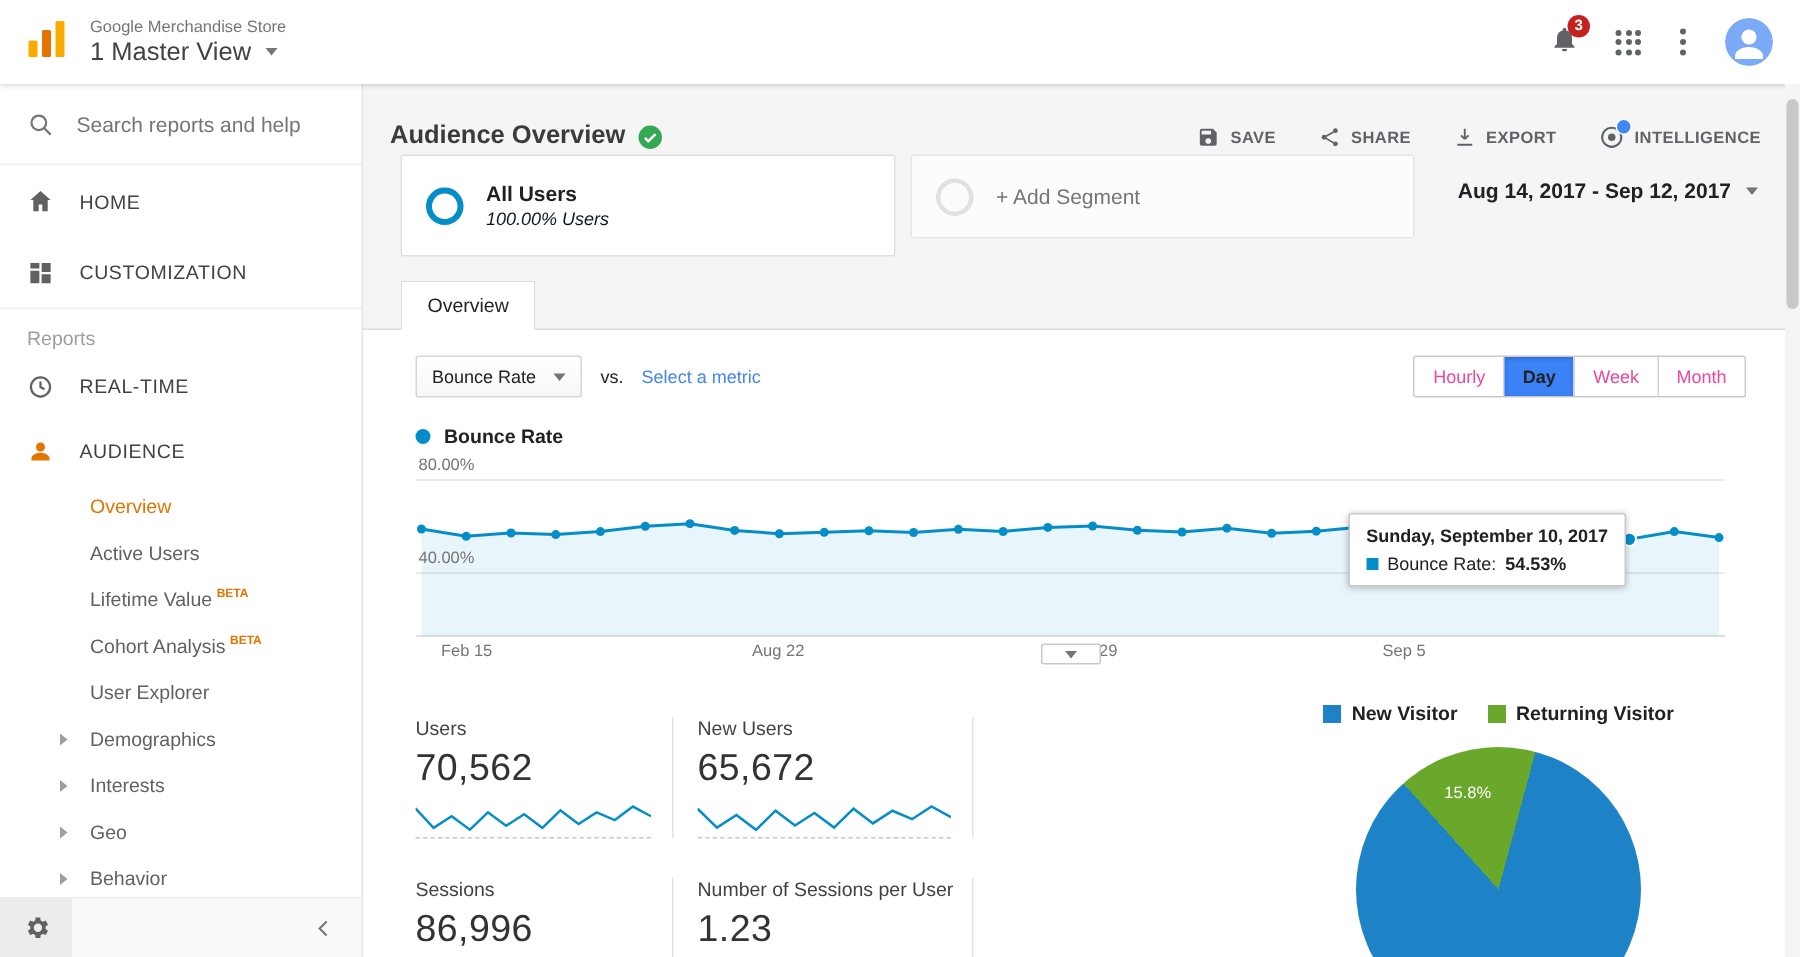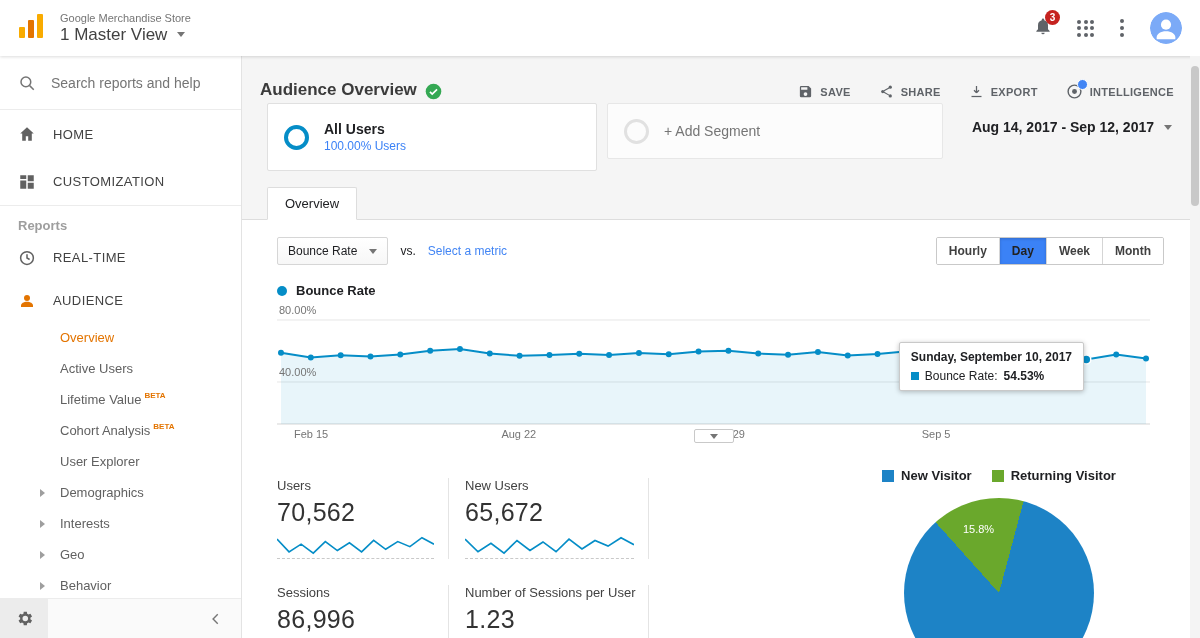--- a/index.html
+++ b/index.html
@@ -28,21 +28,21 @@
   
   .body{flex:1;display:flex;min-height:0;}
 
   
   .sidebar{width:242px;min-width:242px;background:#fff;border-right:1px solid #e3e3e3;position:relative;overflow:hidden;}
   .search-row{height:54px;display:flex;align-items:center;gap:15px;padding:0 18px;border-bottom:1px solid #ececec;
     color:#757575;font-size:14px;cursor:pointer;}
   .nav-item{height:48px;display:flex;align-items:center;gap:17px;padding:0 18px;font-size:13px;color:#424242;
     letter-spacing:.4px;cursor:pointer;}
   .nav-item.bordered{border-bottom:1px solid #ececec;}
-  .section-label{padding:12px 18px 6px;font-size:13px;color:#9e9e9e;height:30px;font-weight:bold;}
+  .section-label{padding:12px 18px 6px;font-size:13px;color:#9e9e9e;height:30px;}
   .nav-item.report{height:43px;}
   .subitem{height:31px;display:flex;align-items:center;padding-left:60px;font-size:13px;color:#616161;
     position:relative;cursor:pointer;}
   .subitem.active{color:#e37400;}
   .expand-caret{position:absolute;left:40px;top:50%;transform:translateY(-50%);width:0;height:0;
     border-top:4px solid transparent;border-bottom:4px solid transparent;border-left:5px solid #9e9e9e;}
   .beta{font-size:8px;color:#e37400;margin-left:3px;transform:translateY(-4px);font-weight:bold;}
   .sidebar-footer{position:absolute;bottom:0;left:0;right:0;height:40px;display:flex;align-items:center;
     background:#fafafa;border-top:1px solid #ececec;}
   .gear-box{width:48px;height:40px;background:#ececec;display:flex;align-items:center;justify-content:center;cursor:pointer;}
@@ -58,39 +58,39 @@
   .intel-wrap{position:relative;display:flex;}
   .intel-badge{position:absolute;top:-4px;right:-5px;width:11px;height:11px;border-radius:50%;
     background:#4285f4;border:1.5px solid #fff;}
 
   .segment-bar{display:flex;align-items:flex-start;gap:10px;padding:3px 28px 16px 25px;}
   .seg-card{width:330px;height:68px;background:#fff;border:1px solid #e0e0e0;border-radius:2px;
     display:flex;align-items:center;gap:15px;padding:0 16px;cursor:pointer;}
   .ring{width:25px;height:25px;border-radius:50%;border:4px solid #058dc7;}
   .seg-text{display:flex;flex-direction:column;gap:2px;}
   .seg-title{font-size:14px;font-weight:bold;color:#202124;}
-  .seg-sub{font-size:12px;color:#3b82f6;}
+  .seg-sub{font-size:12px;color:#0f172a;font-style:italic;}
   .add-card{width:336px;height:56px;background:#fcfcfc;border:1px solid #e7e7e7;border-radius:2px;
     display:flex;align-items:center;gap:15px;padding:0 16px;color:#757575;font-size:14px;cursor:pointer;}
   .add-ring{width:25px;height:25px;border-radius:50%;border:3px solid #e1e1e1;}
   .date-range{margin-left:auto;margin-top:16px;display:flex;align-items:center;gap:10px;
     font-size:14px;font-weight:bold;color:#202124;cursor:pointer;}
 
   .tab-bar{display:flex;padding-left:25px;border-bottom:1px solid #ddd;}
   .tab{background:#fff;border:1px solid #ddd;border-bottom:1px solid #fff;margin-bottom:-1px;
     border-radius:2px 2px 0 0;padding:8px 17px;font-size:13px;color:#202124;cursor:pointer;}
 
   .content{background:#fff;flex:1;padding-top:14px;position:relative;overflow:hidden;}
   .controls-row{display:flex;align-items:center;height:34px;padding:0 36px 0 35px;}
   .metric-dd{display:flex;align-items:center;gap:12px;border:1px solid #d6d6d6;border-radius:2px;
     background:linear-gradient(#fff,#f7f7f7);padding:6px 10px;font-size:12px;color:#202124;cursor:pointer;}
   .vs{font-size:12px;color:#202124;margin:0 12px;}
   .link{font-size:12px;color:#4285f4;cursor:pointer;}
   .granularity{margin-left:auto;display:flex;border:1px solid #c9c9c9;border-radius:2px;overflow:hidden;background:#fff;}
-  .gran-btn{padding:6px 12px;font-size:12px;color:#404040;background:#fff;border-left:1px solid #d5d5d5;cursor:pointer;font-weight:bold;}
+  .gran-btn{padding:6px 12px;font-size:12px;color:#ec4899;background:#fff;border-left:1px solid #d5d5d5;cursor:pointer;}
   .gran-btn:first-child{border-left:none;}
   .gran-btn.active{background:#3b82f6;box-shadow:inset 0 1px 3px rgba(0,0,0,.18);font-weight:bold;color:#222;}
 
   .legend-row{display:flex;align-items:center;gap:9px;padding:13px 35px 2px;height:26px;margin-top:4px;}
   .legend-dot{width:10px;height:10px;border-radius:50%;background:#058dc7;}
   .legend-label{font-size:13px;font-weight:bold;color:#202124;}
 
   .chart-wrap{position:relative;margin:4px 50px 0 35px;height:142px;}
   #main-chart{position:absolute;top:12px;left:0;width:100%;height:118px;display:block;}
   .ytick{position:absolute;left:2px;font-size:11px;color:#757575;z-index:2;background:transparent;}

